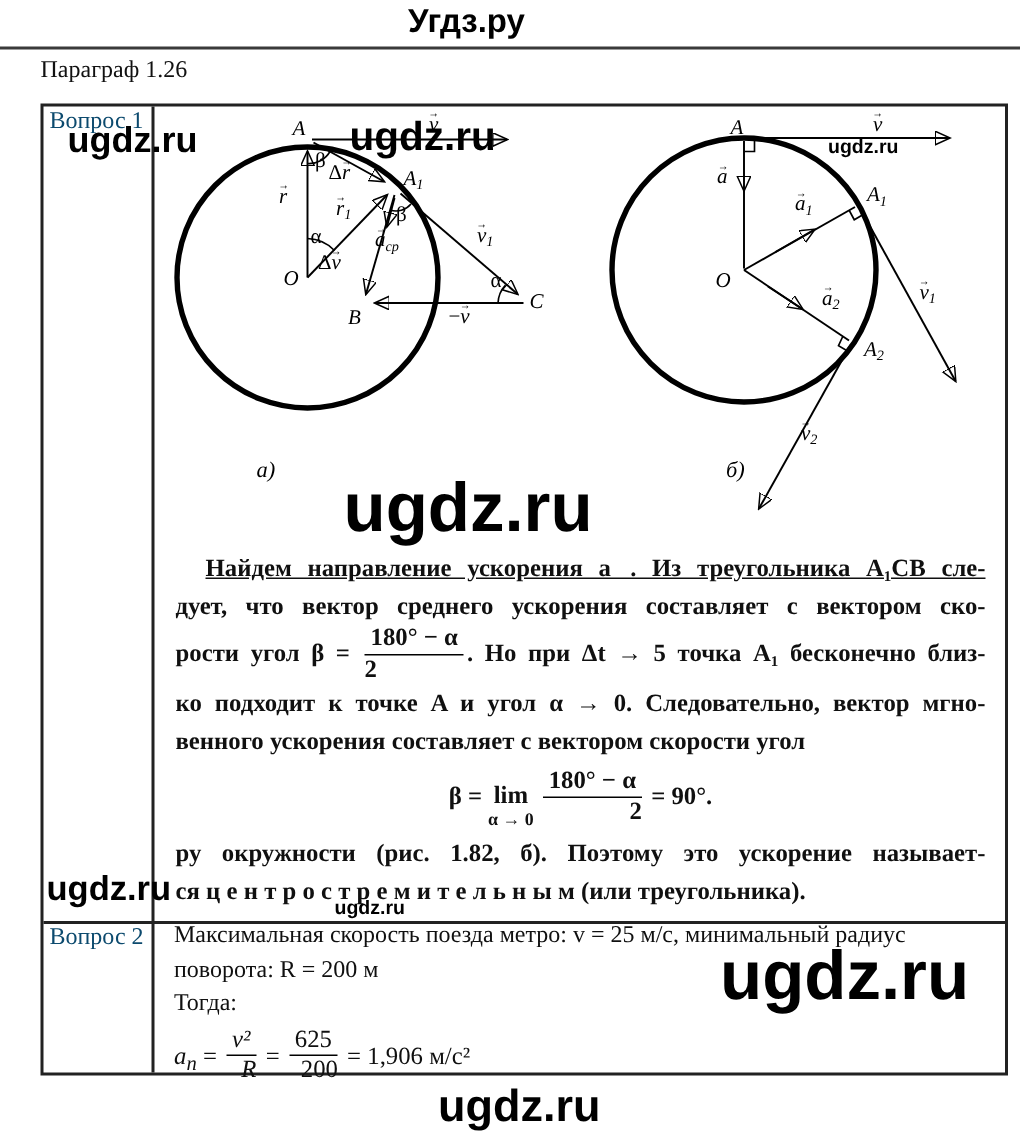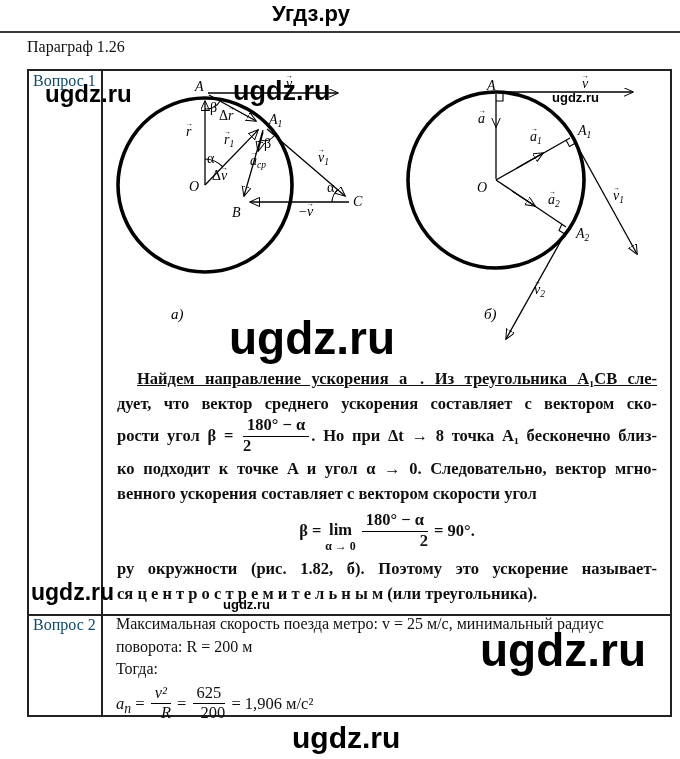--- a/index.html
+++ b/index.html
@@ -136,21 +136,21 @@
       <span class="dlabel" style="left: 576px; top: 227px;"><span>A</span><sub>2</sub></span>
       <span class="dlabel" style="left: 613px; top: 189px;"><span class="vec"><span class="ar">→</span><span>v</span></span><sub>1</sub></span>
       <span class="dlabel" style="left: 534px; top: 283px;"><span class="vec"><span class="ar">→</span><span>v</span></span><sub>2</sub></span>
       <span class="dlabel" style="left: 484px; top: 307px; font-size: 15px;"><span>б)</span></span>
     </div>
 
   <div class="q1text">
     <div class="pline indent">Найдем направление ускорения a⃗. Из треугольника A₁CB сле-</div>
     <div class="pline">дует, что вектор среднего ускорения составляет с вектором ско-</div>
     <div class="pline">
-      <span>рости угол β = </span><span class="ifrac"><span class="fn">180° − α</span><span class="fd">2</span></span><span>. Но при Δt → 8 точка A₁ бесконечно близ-</span>
+      <span>рости угол β = </span><span class="ifrac"><span class="fn">180° − α</span><span class="fd">2</span></span><span>. Но при Δt → 5 точка A₁ бесконечно близ-</span>
     </div>
     <div class="pline">ко подходит к точке A и угол α → 0. Следовательно, вектор мгно-</div>
     <div class="pline last">венного ускорения составляет с вектором скорости угол</div>
 
     <div class="bformula">
       <span>β =</span><span class="lim"><span class="l1">lim</span><span class="l2">α → 0</span></span><span class="ifrac"><span class="fn">180° − α</span><span class="fd">2</span></span> <span>= 90°.</span>
     </div>
 
     <div class="pline">ру окружности (рис. 1.82, б). Поэтому это ускорение называет-</div>
     <div class="pline last">ся ц е н т р о с т р е м и т е л ь н ы м (или треугольника).</div>

